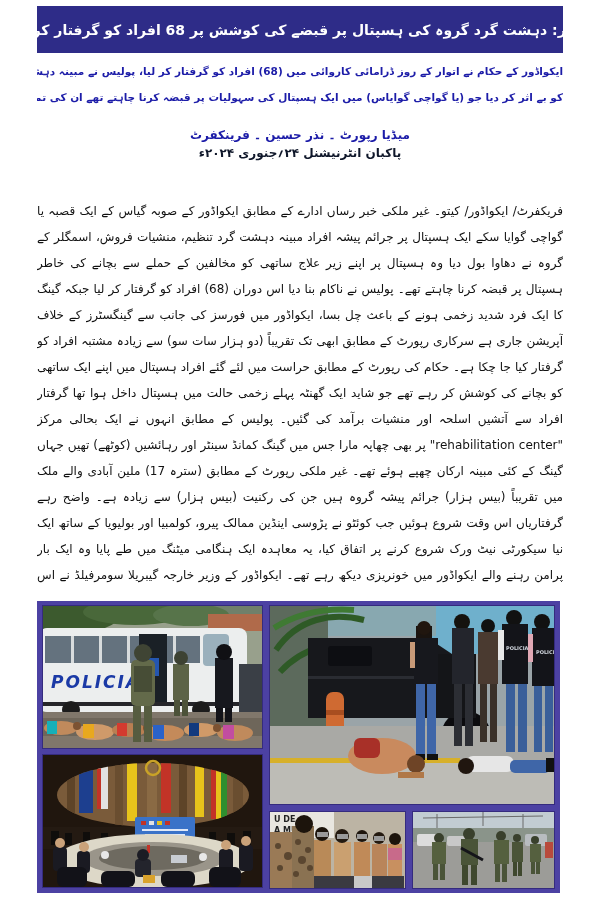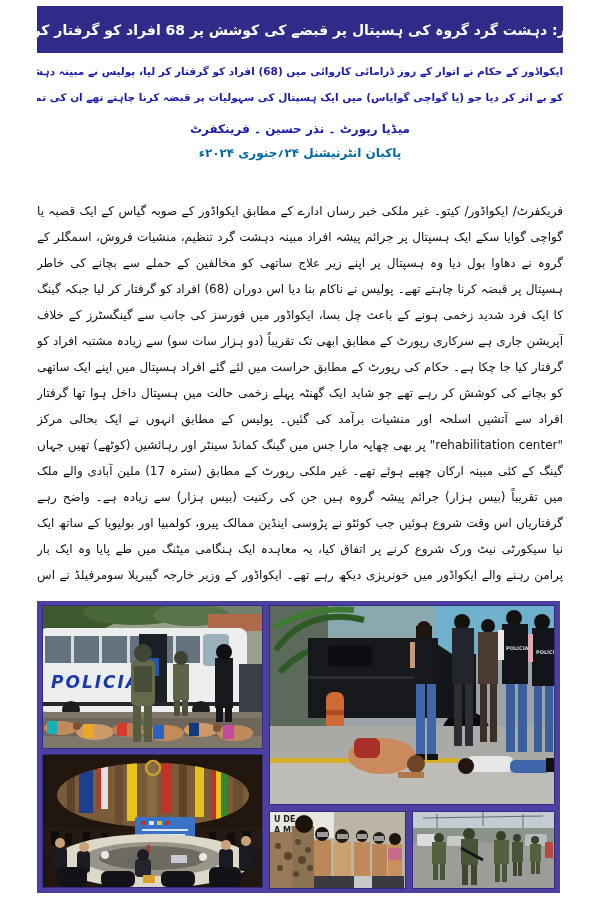--- a/index.html
+++ b/index.html
@@ -20,27 +20,27 @@
   .subhead {
     position:absolute; left:37px; top:58px; width:526px;
     color:#1c1ca8; text-align:center; direction:rtl;
   }
   .subhead .sh-line {
     font-size:10.5px; font-weight:bold; line-height:26px;
     white-space:nowrap; overflow:hidden;
   }
 
   .byline {
-    position:absolute; left:37px; top:122px; width:526px;
+    position:absolute; left:37px; top:128px; width:526px;
     color:#1c1ca8; text-align:center; direction:rtl;
     font-size:12px; font-weight:bold;
   }
   .dateline {
     position:absolute; left:37px; top:146px; width:526px;
-    color:#0369a1; text-align:center; direction:rtl;
+    color:#0f172a; text-align:center; direction:rtl;
     font-size:12px; font-weight:bold;
   }
 
   .body-text {
     position:absolute; left:37px; top:198px; width:526px; height:396px;
     direction:rtl; text-align:justify; text-align-last:center;
     font-size:12px; line-height:26px; color:#121212; overflow:hidden;
   }
 
   .collage {

